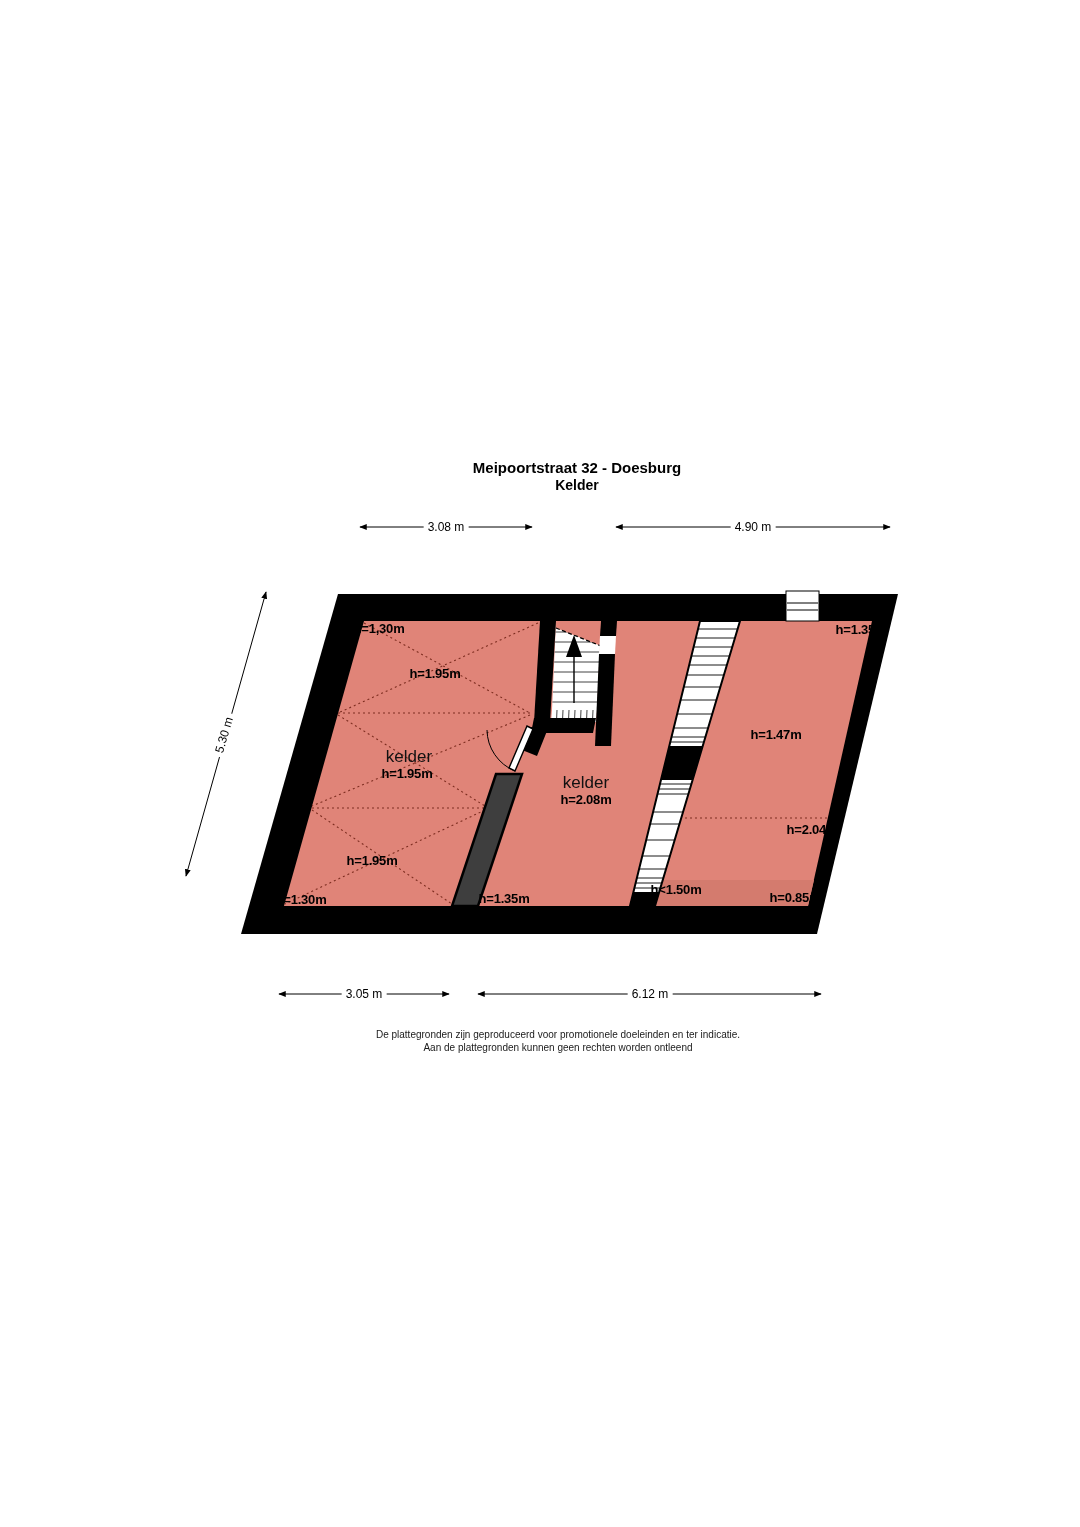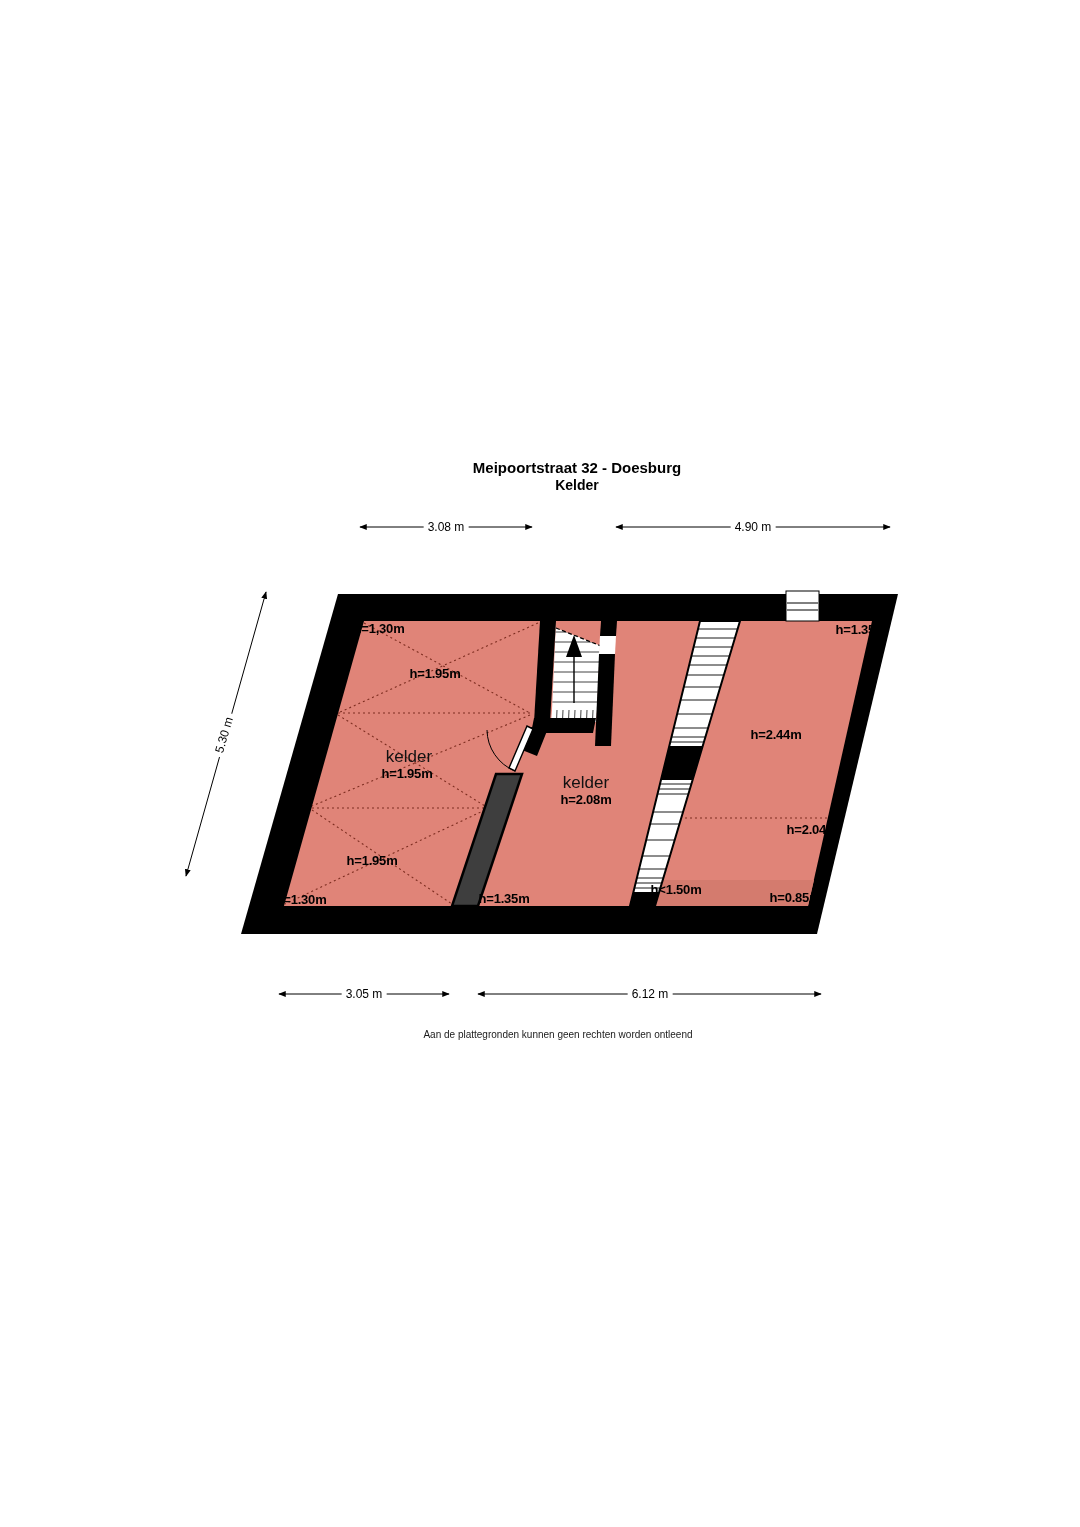--- a/index.html
+++ b/index.html
@@ -154,22 +154,23 @@
   <div class="abs room" style="left:409px;top:757px;">kelder</div>
   <div class="abs hlbl" style="left:407px;top:773px;">h=1.95m</div>
   <div class="abs hlbl" style="left:372px;top:860px;">h=1.95m</div>
   <div class="abs hlbl" style="left:301px;top:899px;">h=1.30m</div>
   <div class="abs hlbl" style="left:504px;top:898px;">h=1.35m</div>
 
   <div class="abs room" style="left:586px;top:783px;">kelder</div>
   <div class="abs hlbl" style="left:586px;top:799px;">h=2.08m</div>
 
   <div class="abs hlbl" style="left:861px;top:629px;">h=1.35m</div>
-  <div class="abs hlbl" style="left:776px;top:734px;">h=2.44m</div>
+  <div class="abs hlbl" style="left:776px;top:734px;">h=1.47m</div>
   <div class="abs hlbl" style="left:812px;top:829px;">h=2.04m</div>
   <div class="abs hlbl" style="left:676px;top:889px;">h&lt;1.50m</div>
   <div class="abs hlbl" style="left:795px;top:897px;">h=0.85m</div>
 
   <div class="footer" style="position:absolute;left:278px;top:1029px;width:560px;">
+    <div>De plattegronden zijn geproduceerd voor promotionele doeleinden en ter indicatie.</div>
     <div>Aan de plattegronden kunnen geen rechten worden ontleend</div>
   </div>
 
 </div>
 
 </body></html>

